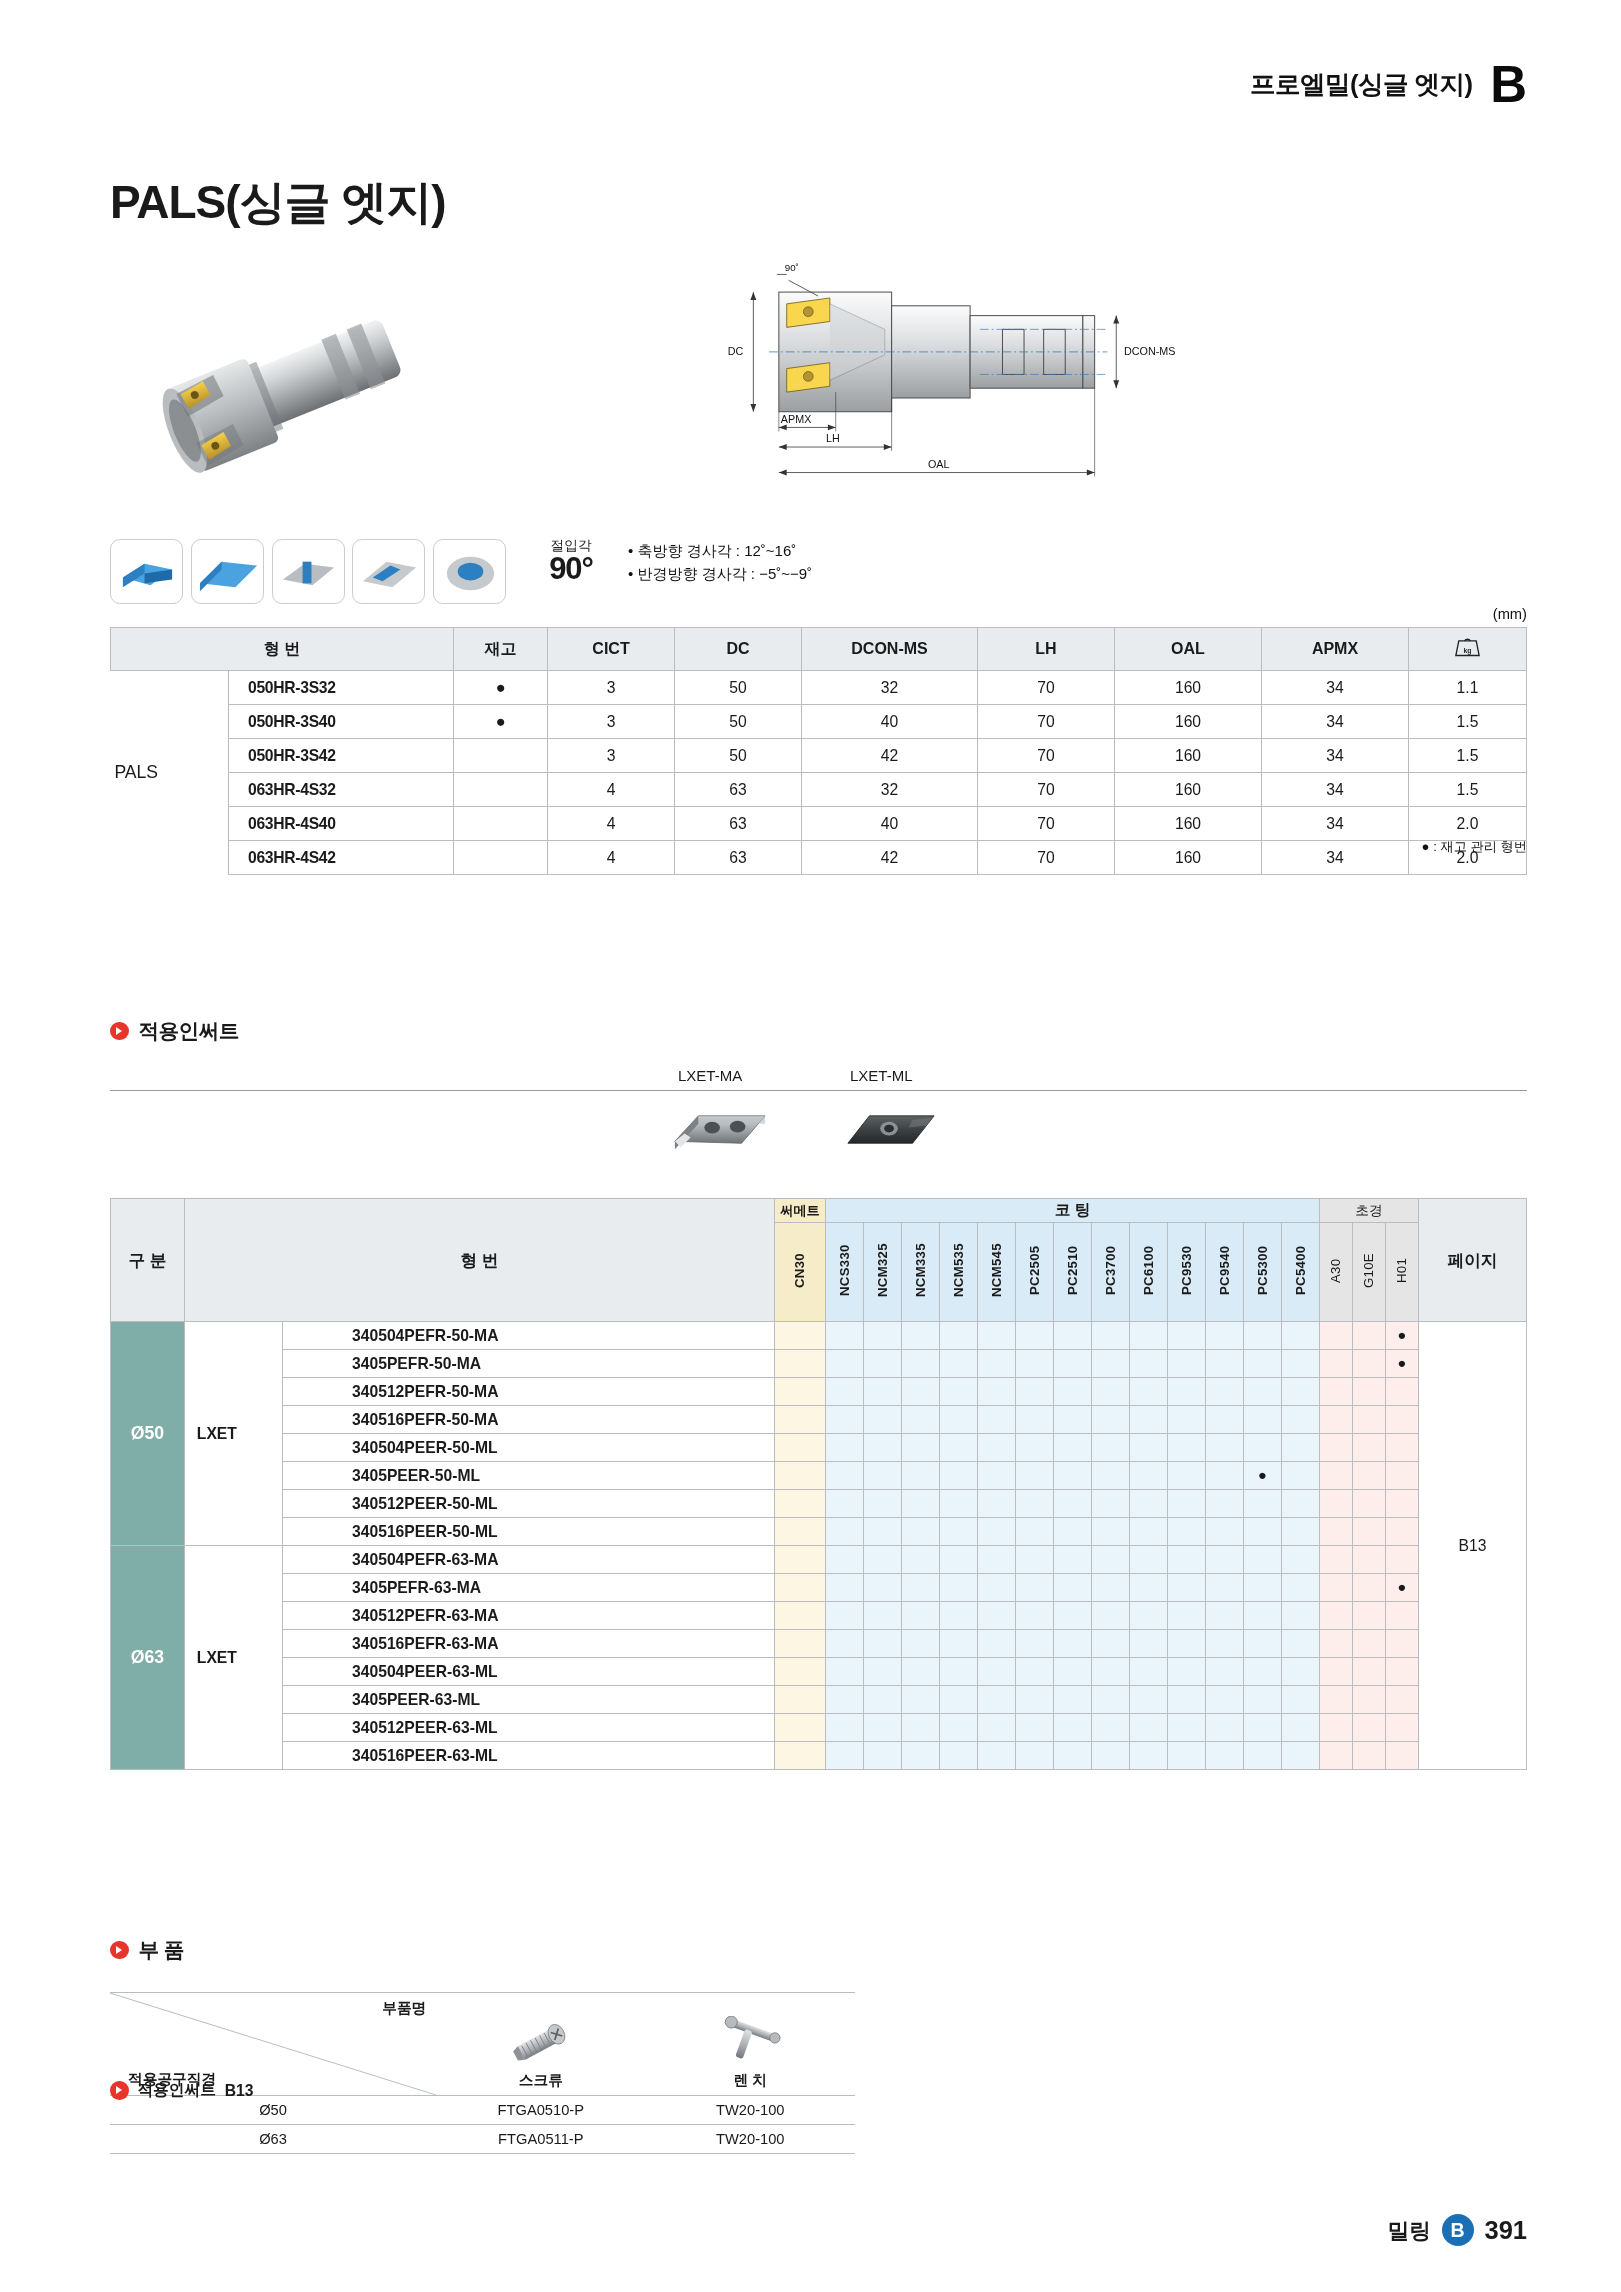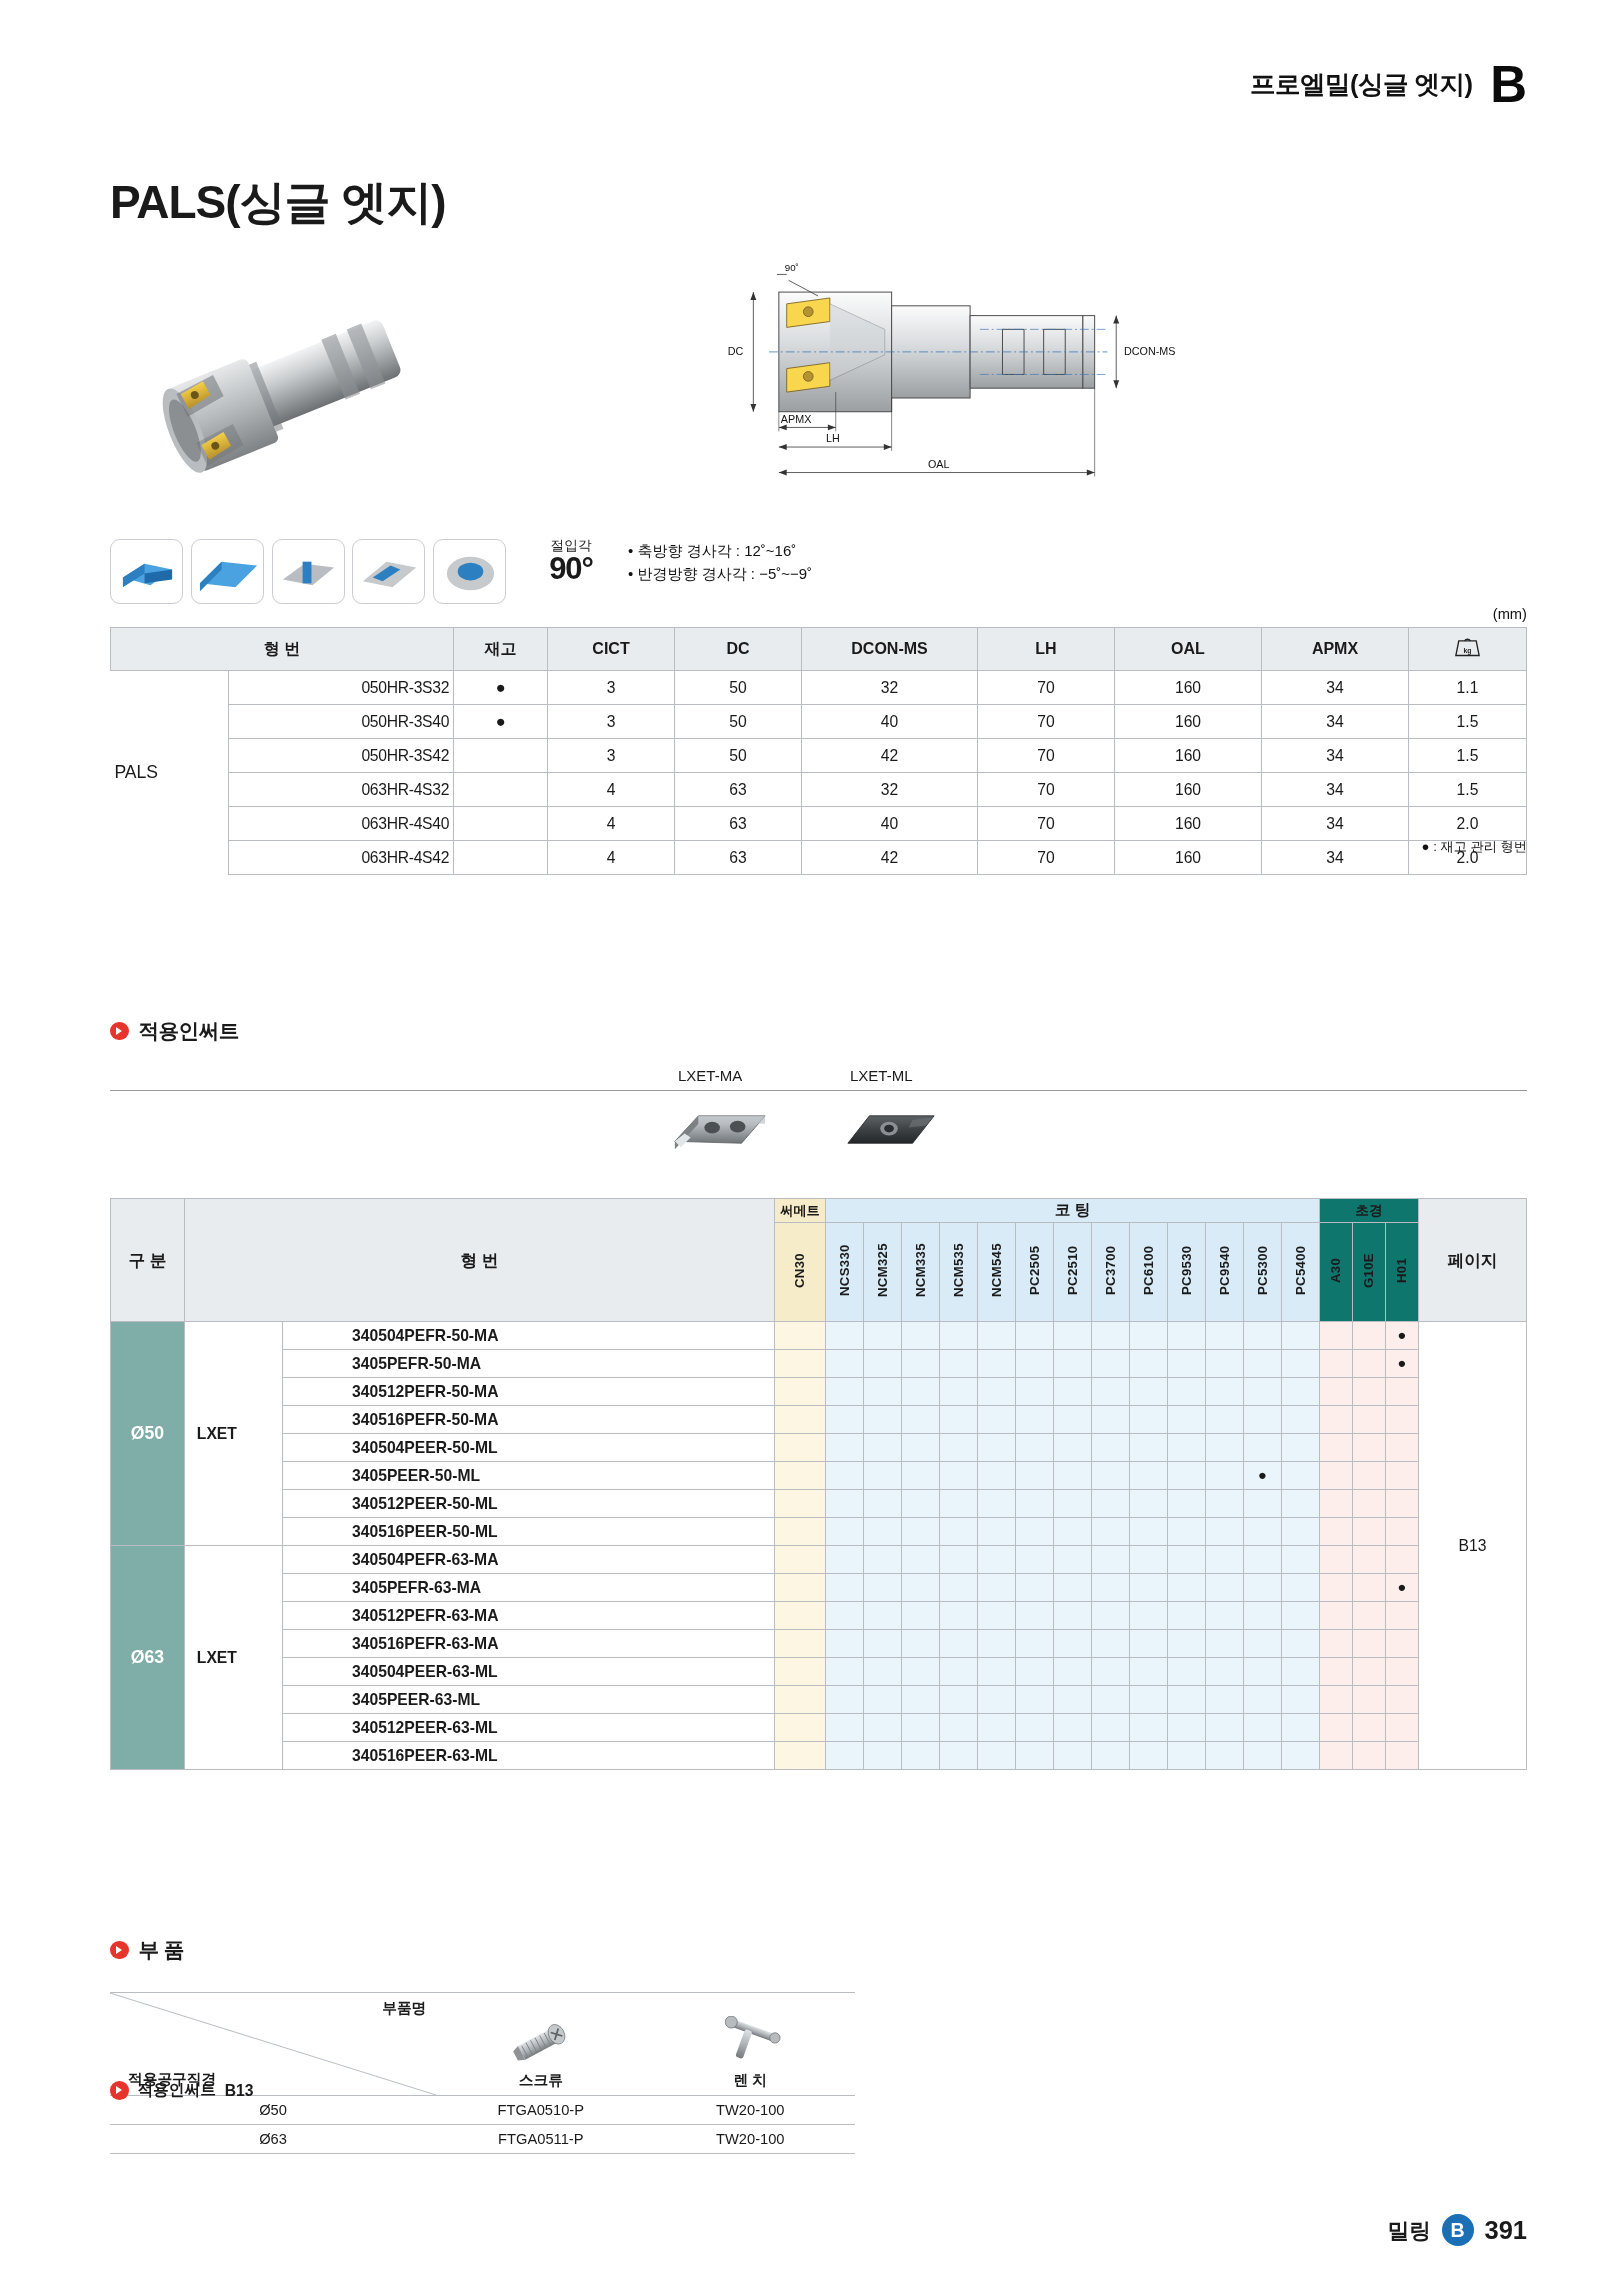--- a/index.html
+++ b/index.html
@@ -75,21 +75,21 @@
     font-weight:normal;
   }
   .spec-table thead th {
     background:#e9ecef; font-weight:bold; font-size:16px; height:43px;
   }
   .spec-table td.series {
     border-left:none; border-top:none; border-bottom:none;
     font-weight:normal; text-align:left; padding-left:3.9px; font-size:17.6px;
   }
   .spec-table td.modelcell {
-    text-align:right; padding-left:41px; font-weight:normal; letter-spacing:-0.3px;
+    text-align:left; padding-left:19px; font-weight:bold; letter-spacing:-0.3px;
   }
   .spec-table td.stock { font-size:16.7px; }
   .stock-note {
     position:absolute; right:94px; top:838px; font-size:13.2px; color:#111;
   }
 
   
   .sec-head {
     position:absolute; display:flex; align-items:center; gap:9.8px;
     font-size:20.6px; font-weight:bold; letter-spacing:-0.5px;
@@ -125,21 +125,21 @@
   .grade-table {
     position:absolute; left:110px; top:1198px; width:1417px;
     border-collapse:collapse; font-size:13.7px;
   }
   .grade-table th, .grade-table td {
     border:1px solid #b9bdc2; text-align:center; font-weight:normal;
   }
   .grade-table thead th { background:#e9ecef; font-weight:bold; }
   .grade-table th.grp-cermet { background:#f7ecc9; font-weight:bold; }
   .grade-table th.grp-coat   { background:#d9ebf7; font-weight:bold; }
-  .grade-table th.grp-carb   { background:#0f766e; font-weight:bold; }
+  .grade-table th.grp-carb   { background:#e5e5e5; font-weight:normal; }
   .vert {
     writing-mode:vertical-rl; transform:rotate(180deg);
     white-space:nowrap; font-size:13.2px; letter-spacing:0.3px;
     height:93px; line-height:1;
   }
   .grade-table td.dia {
     background:#7fada8; color:#fff; font-weight:bold; font-size:17.6px; width:74px;
   }
   .grade-table td.fam {
     text-align:left; padding-left:11.8px; font-weight:bold; font-size:15.7px; width:98px;

